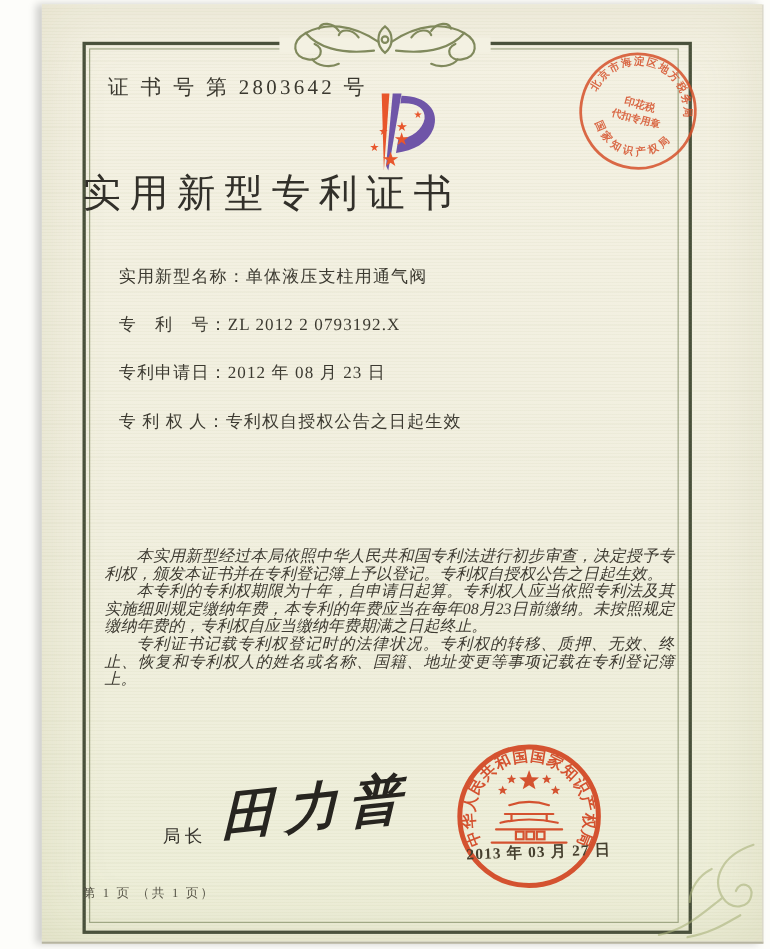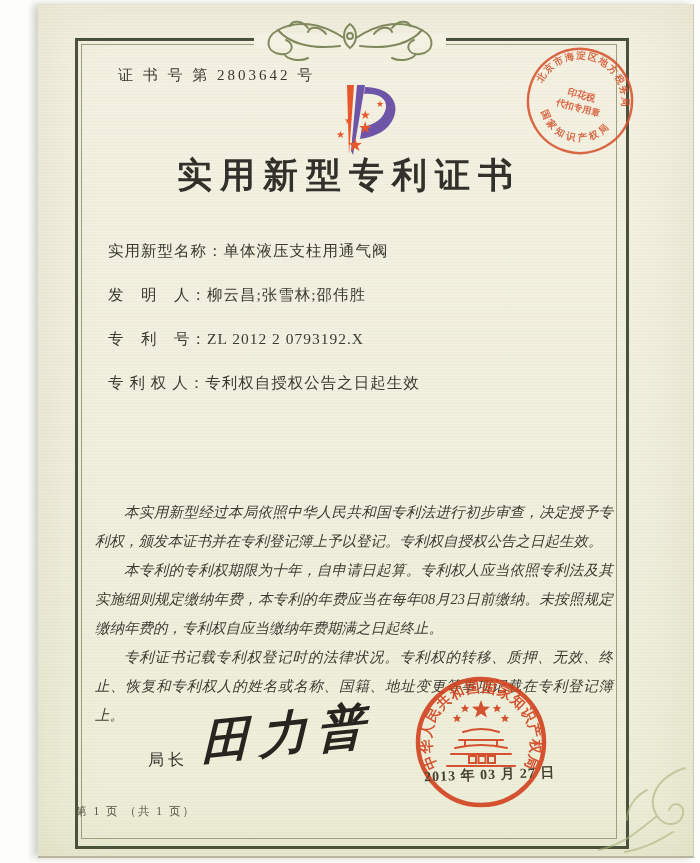--- a/index.html
+++ b/index.html
@@ -9,31 +9,31 @@
          background:linear-gradient(180deg,#f4f1e3 0%,#f1efdf 55%,#edeed8 100%);
          box-shadow:-5px 0 7px rgba(0,0,0,.18), inset 0 0 60px rgba(150,140,90,.16);
          border-right:1px solid #cfccba;border-bottom:2px solid #b6b4a0;}
   .paper::after{content:"";position:absolute;inset:0;pointer-events:none;
          background:repeating-linear-gradient(180deg,rgba(140,150,90,.05) 0 1px,transparent 1px 3px);}
   .frame-outer{position:absolute;left:37px;top:34px;width:548px;height:805px;
          border:3px solid #49503b;}
   .frame-inner{position:absolute;left:43px;top:40px;width:534px;height:793px;
          border:1px solid #99a17f;}
   .ornament{position:absolute;left:210px;top:4px;z-index:3;}
-  .cert-number{position:absolute;left:80px;top:62px;font-size:15px;letter-spacing:3px;
+  .cert-number{position:absolute;left:60px;top:62px;font-size:19px;letter-spacing:3px;
          color:#3a382f;z-index:2;}
   .tax-stamp{position:absolute;left:484px;top:40px;z-index:4;}
   .logo{position:absolute;left:252px;top:71px;z-index:2;}
   .logo-star{position:absolute;color:#e8562c;line-height:1;z-index:2;}
-  .title{position:absolute;left:37px;top:148px;width:548px;text-align:center;
-         font-size:35px;font-weight:bold;letter-spacing:8px;color:#32302a;z-index:2;}
+  .title{position:absolute;left:37px;top:148px;width:548px;
+         font-size:35px;font-weight:normal;letter-spacing:8px;color:#32302a;z-index:2;}
   .fields{position:absolute;left:70px;top:237px;width:490px;z-index:2;}
   .field-row{height:44px;font-size:15.5px;letter-spacing:1px;color:#3c3a31;white-space:nowrap;font-family:Liberation Serif, serif;}
   .paragraphs{position:absolute;left:57px;top:494px;width:518px;z-index:2;
-         font-size:14.5px;line-height:29px;color:#3e3b32;text-align:justify;font-style:italic;}
+         font-size:14.5px;line-height:16px;color:#3e3b32;text-align:justify;font-style:italic;}
   .paragraphs p{margin:0;text-indent:2em;}
   .sig-title{position:absolute;left:110px;top:746px;font-size:16px;letter-spacing:4px;color:#34322b;z-index:2;}
   .sig-name{position:absolute;left:163px;top:698px;font-size:48px;font-style:italic;font-weight:600;
          letter-spacing:10px;color:#272520;transform:rotate(-6deg) skewX(-6deg);z-index:3;}
   .office-seal{position:absolute;left:363px;top:658px;z-index:2;}
   .seal-date{position:absolute;left:386px;top:762px;font-size:14px;font-weight:bold;letter-spacing:1px;
          color:#46402f;transform:rotate(-2deg);z-index:3;white-space:nowrap;}
   .footer-page{position:absolute;left:37px;top:800px;width:548px;text-align:left;
          font-size:11.5px;letter-spacing:2px;color:#565447;z-index:2;}
   .corner-flourish{position:absolute;left:517px;top:756px;z-index:1;opacity:.6;}
@@ -95,24 +95,24 @@
     <span class="logo-star" style="left:298px;top:126px;font-size:10px">★</span>
     <span class="logo-star" style="left:309px;top:132px;font-size:18px">★</span>
 
     <div class="title">实用新型专利证书</div>
 
     <div class="fields">
       <div class="field-row">
         <span>实用新型名称：</span><span>单体液压支柱用通气阀</span>
       </div>
       <div class="field-row">
-        <span>发　明　人：</span><span>柳云昌;张雪林;邵伟胜</span>
+        <span>专　利　号：</span><span>ZL 2012 2 0793192.X</span>
       </div>
       <div class="field-row">
-        <span>专　利　号：</span><span>ZL 2012 2 0793192.X</span>
+        <span>专利申请日：</span><span>2012 年 08 月 23 日</span>
       </div>
       <div class="field-row">
         <span>专 利 权 人：</span><span>专利权自授权公告之日起生效</span>
       </div>
     </div>
 
     <div class="paragraphs">
       <p>本实用新型经过本局依照中华人民共和国专利法进行初步审查，决定授予专利权，颁发本证书并在专利登记簿上予以登记。专利权自授权公告之日起生效。</p>
       <p>本专利的专利权期限为十年，自申请日起算。专利权人应当依照专利法及其实施细则规定缴纳年费，本专利的年费应当在每年08月23日前缴纳。未按照规定缴纳年费的，专利权自应当缴纳年费期满之日起终止。</p>
       <p>专利证书记载专利权登记时的法律状况。专利权的转移、质押、无效、终止、恢复和专利权人的姓名或名称、国籍、地址变更等事项记载在专利登记簿上。</p>

